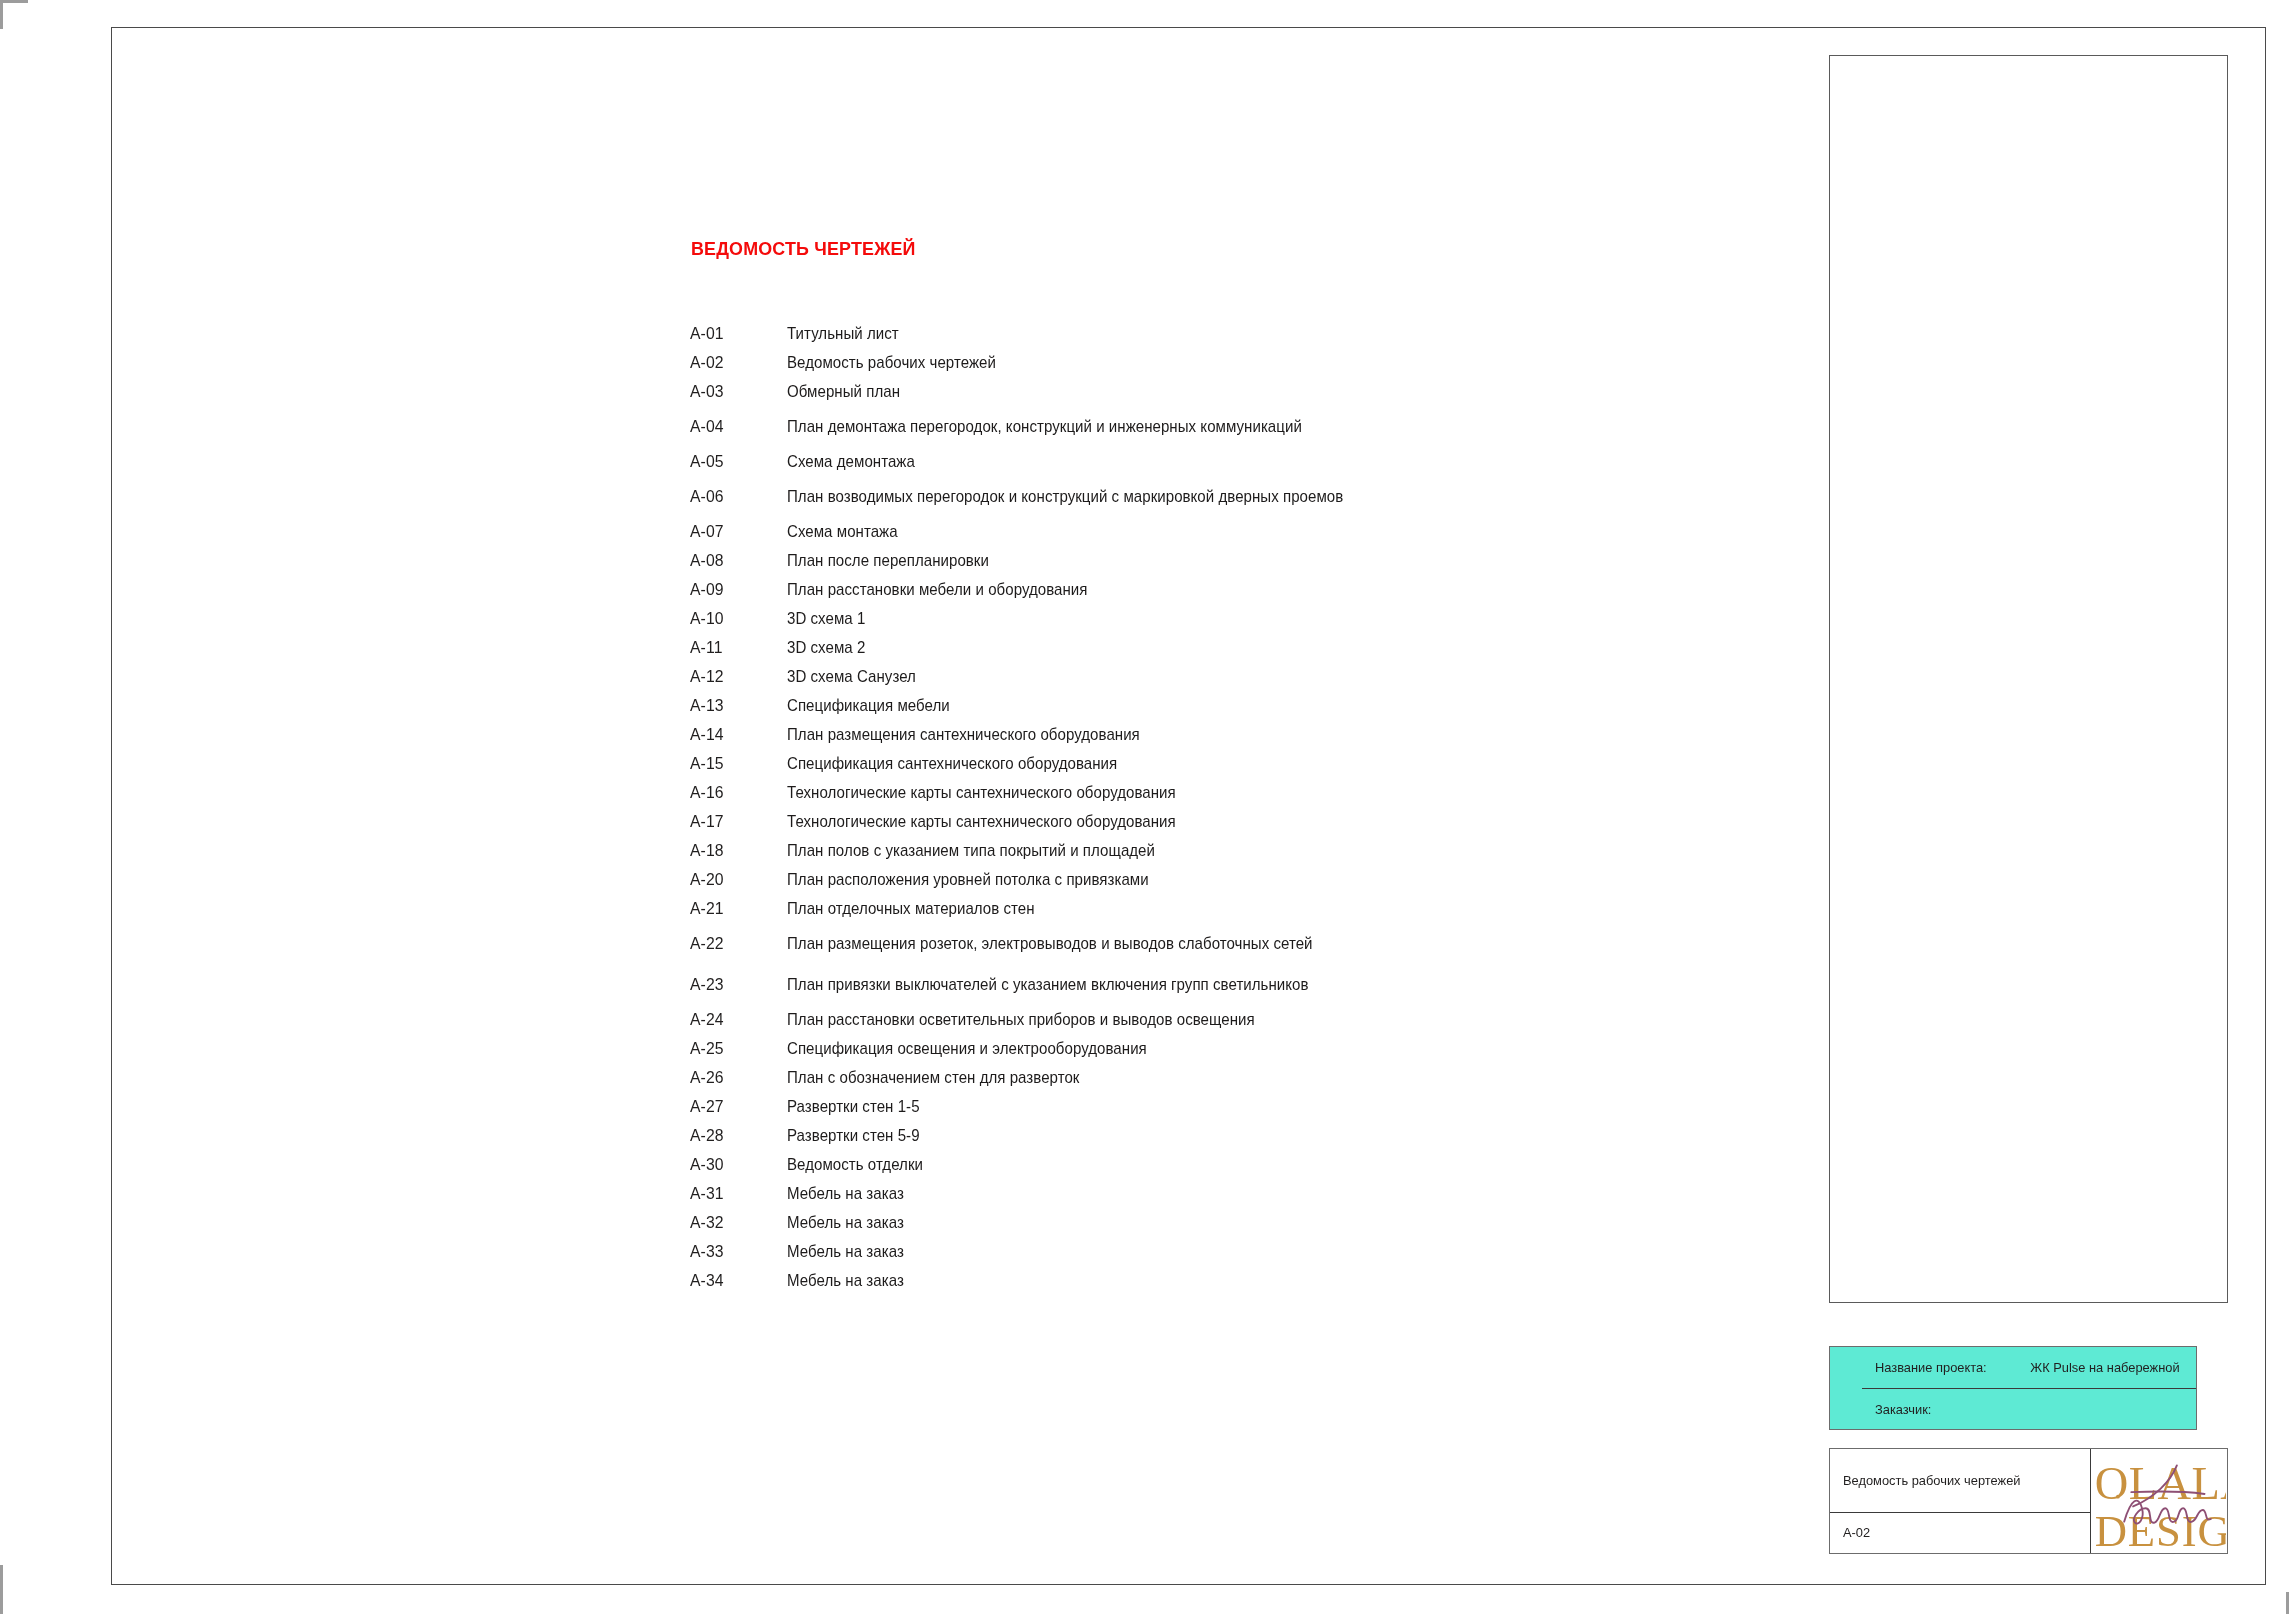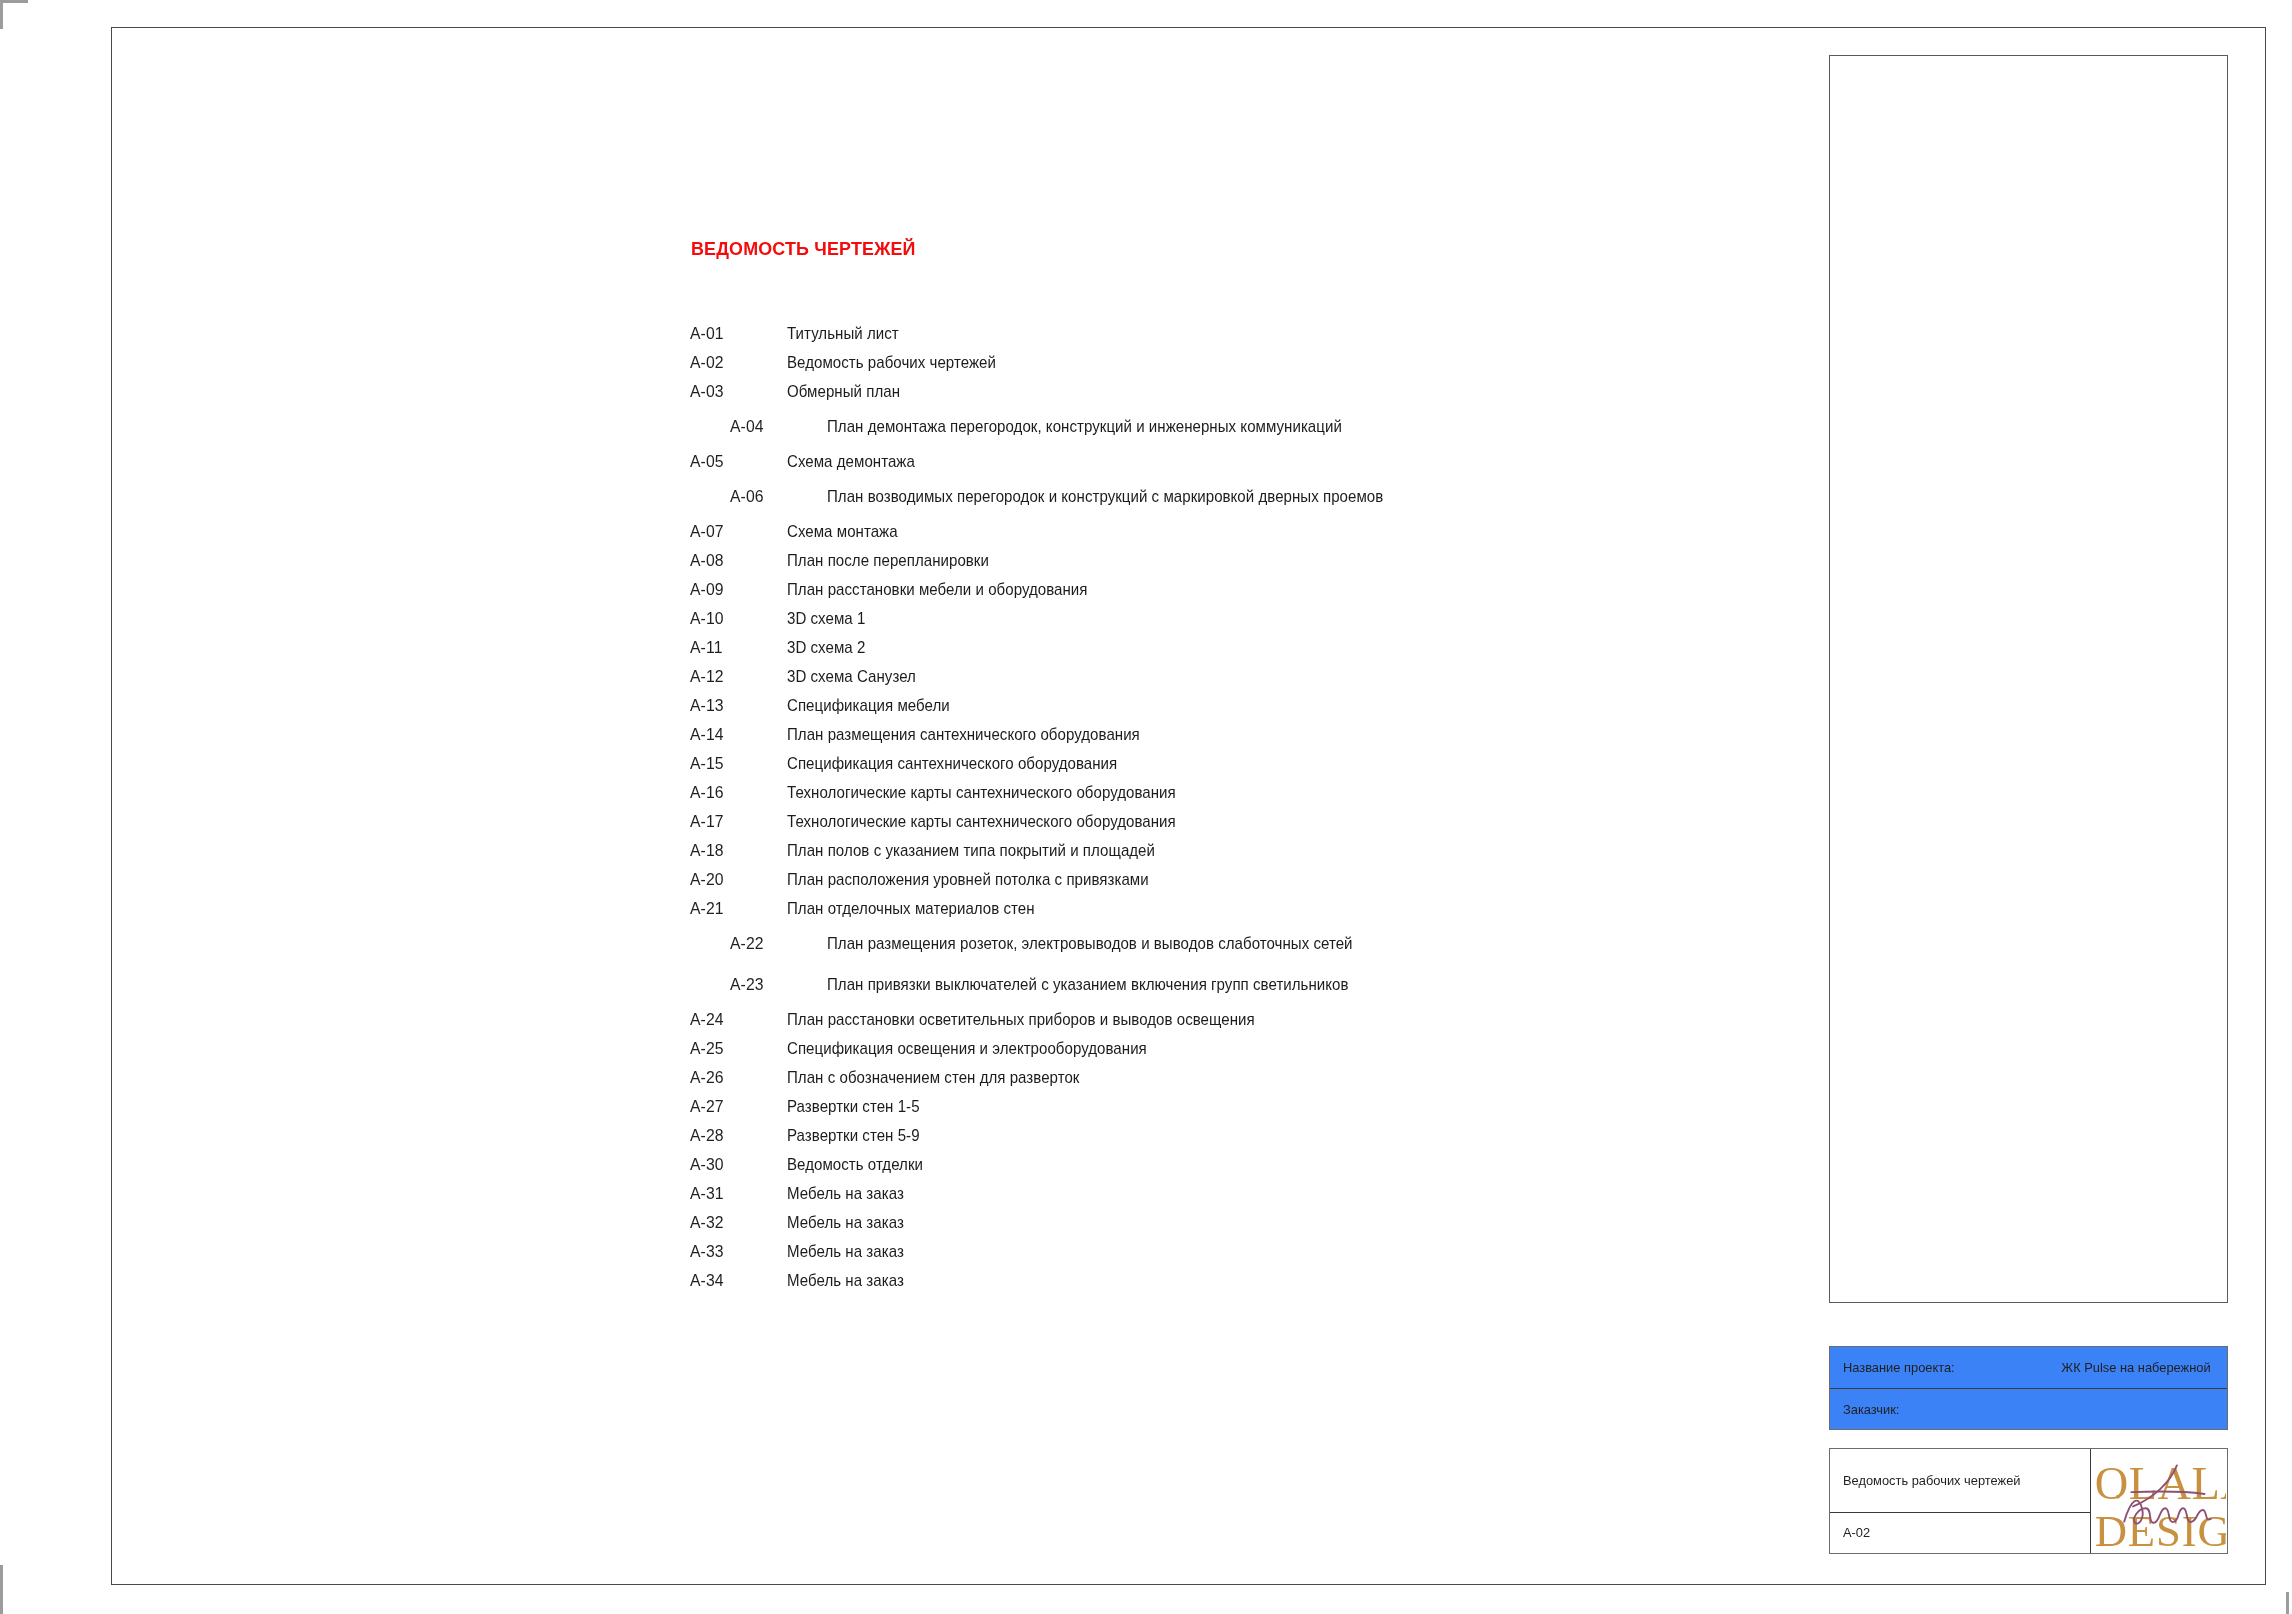--- a/index.html
+++ b/index.html
@@ -58,21 +58,21 @@
     left: 690px;
     top: 319px;
     width: 1057px;
   }
   .list-row {
     display: flex;
     align-items: flex-start;
     min-height: 29px;
     gap: 25px;
   }
-  .list-row.tall { min-height: 41px; align-items: center; margin-left: 40px; }
+  .list-row.tall { min-height: 41px; align-items: center; }
   .row-code {
     width: 72px;
     flex: 0 0 72px;
     font-size: 16.6px;
     color: #211f1f;
     letter-spacing: 0.1px;
     line-height: 29px;
     font-stretch: condensed;
     transform: scaleX(0.95);
     transform-origin: left center;
@@ -104,24 +104,25 @@
     border: 1.3px solid #5a5a5a;
     box-sizing: border-box;
     background: #ffffff;
   }
 
   
   #project-info-block {
     position: absolute;
     left: 1829px;
     top: 1346px;
-    width: 399px;
+    width: 368px;
     border: 1.3px solid #6c6c6c;
     box-sizing: border-box;
-    background: #3b82f6;
+    background: #5eead4;
+    padding-left: 32px;
   }
   .info-row {
     display: flex;
     align-items: center;
     height: 41px;
     box-sizing: border-box;
     padding: 0 12.5px;
   }
   #project-info-block .info-row + .info-row {
     border-top: 1.3px solid #3a3a3a;

